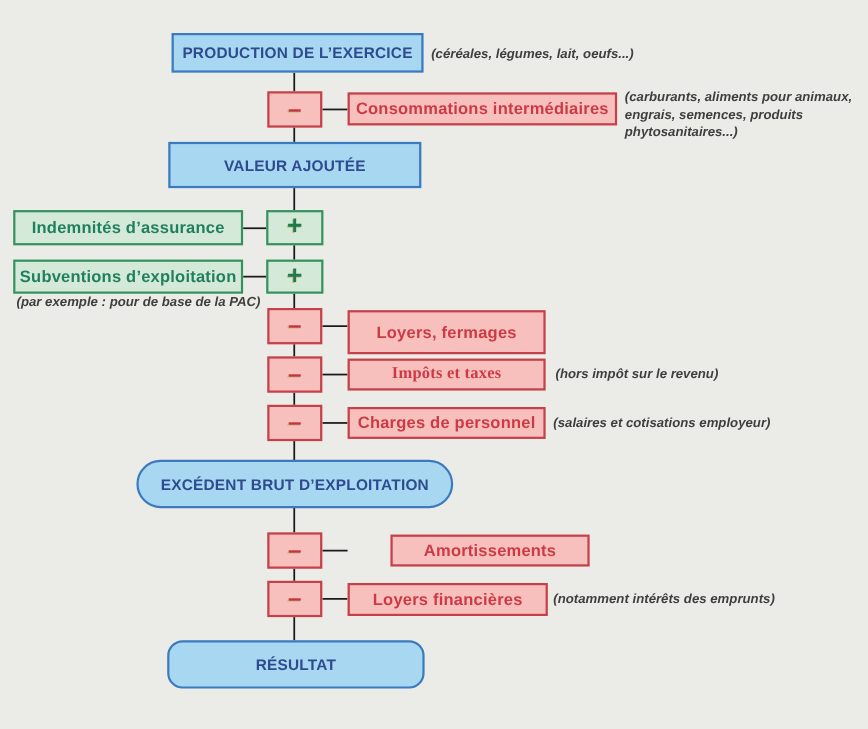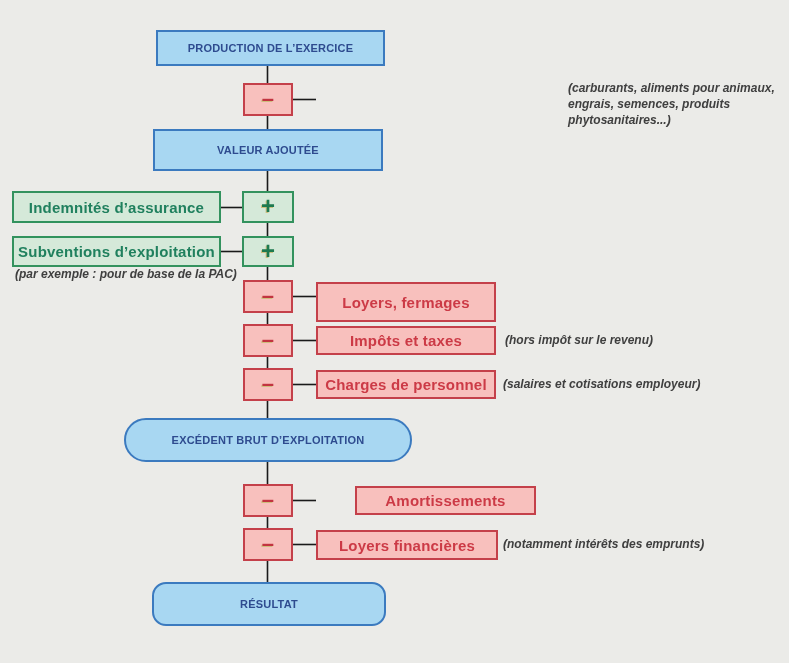--- a/index.html
+++ b/index.html
@@ -27,21 +27,21 @@
     display:flex;align-items:center;justify-content:center;
     text-align:center;
     box-sizing:border-box;
     font-weight:bold;
     letter-spacing:.2px;
   }
   .blue{
     background:var(--blue-fill);
     border:2px solid var(--blue-border);
     color:var(--blue-text);
-    font-size:11px;
+    font-size:14px;
   }
   .redbox{
     background:var(--red-fill);
     border:2px solid var(--red-border);
     color:var(--red-text);
     font-size:15px;
   }
   .greenbox{
     background:var(--green-fill);
     border:2px solid var(--green-border);
@@ -72,21 +72,21 @@
   #note-consommations{left:568px;top:80px;width:225px;}
   #valeur-ajoutee{left:153px;top:129px;width:230px;height:42px;text-align:right;}
   #indemnites{left:12px;top:191px;width:209px;height:32px;}
   #plus-indemnites{left:242px;top:191px;width:52px;height:32px;}
   #subventions{left:12px;top:236px;width:209px;height:31px;}
   #plus-subventions{left:242px;top:236px;width:52px;height:31px;}
   #note-subventions{left:15px;top:266px;width:280px;}
   #minus-loyers{left:243px;top:280px;width:50px;height:33px;}
   #loyers{left:316px;top:282px;width:180px;height:40px;}
   #minus-impots{left:243px;top:324px;width:50px;height:33px;}
-  #impots{left:316px;top:326px;width:180px;height:29px;}
+  #impots{left:316px;top:326px;width:180px;height:29px;font-family:Liberation Serif, serif;}
   #note-impots{left:505px;top:332px;width:220px;}
   #minus-personnel{left:243px;top:368px;width:50px;height:33px;}
   #personnel{left:316px;top:370px;width:180px;height:29px;}
   #note-personnel{left:503px;top:376px;width:250px;}
   #ebe{left:124px;top:418px;width:288px;height:44px;border-radius:22px;}
   #minus-amortissements{left:243px;top:484px;width:50px;height:33px;}
   #amortissements{left:316px;top:486px;width:181px;height:29px;margin-left:39px;}
   #minus-financieres{left:243px;top:528px;width:50px;height:33px;}
   #financieres{left:316px;top:530px;width:182px;height:30px;}
   #note-financieres{left:503px;top:536px;width:260px;}
@@ -105,22 +105,24 @@
     <line x1="221" y1="207.5" x2="242" y2="207.5" stroke="#1a1a1a" stroke-width="1.6"></line>
     <line x1="221" y1="251.5" x2="242" y2="251.5" stroke="#1a1a1a" stroke-width="1.6"></line>
     <line x1="293" y1="296.5" x2="316" y2="296.5" stroke="#1a1a1a" stroke-width="1.6"></line>
     <line x1="293" y1="340.5" x2="316" y2="340.5" stroke="#1a1a1a" stroke-width="1.6"></line>
     <line x1="293" y1="384.5" x2="316" y2="384.5" stroke="#1a1a1a" stroke-width="1.6"></line>
     <line x1="293" y1="500.5" x2="316" y2="500.5" stroke="#1a1a1a" stroke-width="1.6"></line>
     <line x1="293" y1="544.5" x2="316" y2="544.5" stroke="#1a1a1a" stroke-width="1.6"></line>
   </svg>
 
   <div id="production" class="box blue">PRODUCTION DE L’EXERCICE</div>
+  <div id="note-production" class="note">(céréales, légumes, lait, oeufs...)</div>
 
   <div id="minus-consommations" class="box redbox op minus">–</div>
+  <div id="consommations" class="box redbox">Consommations intermédiaires</div>
   <div id="note-consommations" class="note">(carburants, aliments pour animaux, engrais, semences, produits phytosanitaires...)</div>
 
   <div id="valeur-ajoutee" class="box blue">VALEUR AJOUTÉE</div>
 
   <div id="indemnites" class="box greenbox">Indemnités d’assurance</div>
   <div id="plus-indemnites" class="box greenbox op plus">+</div>
 
   <div id="subventions" class="box greenbox">Subventions d’exploitation</div>
   <div id="plus-subventions" class="box greenbox op plus">+</div>
   <div id="note-subventions" class="note">(par exemple : pour de base de la PAC)</div>

